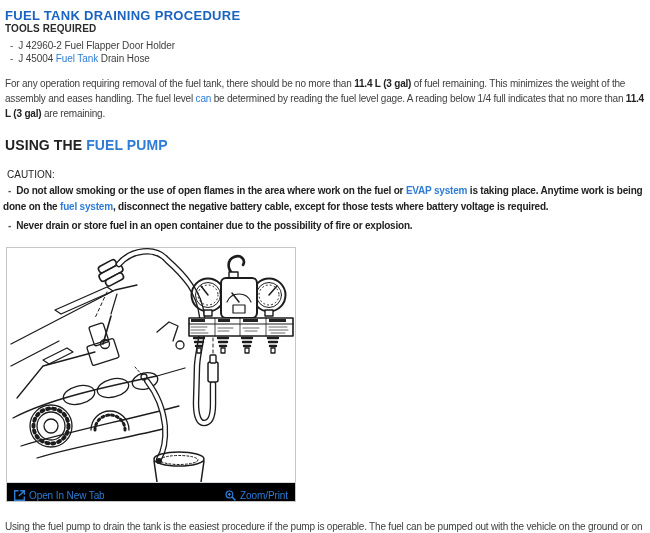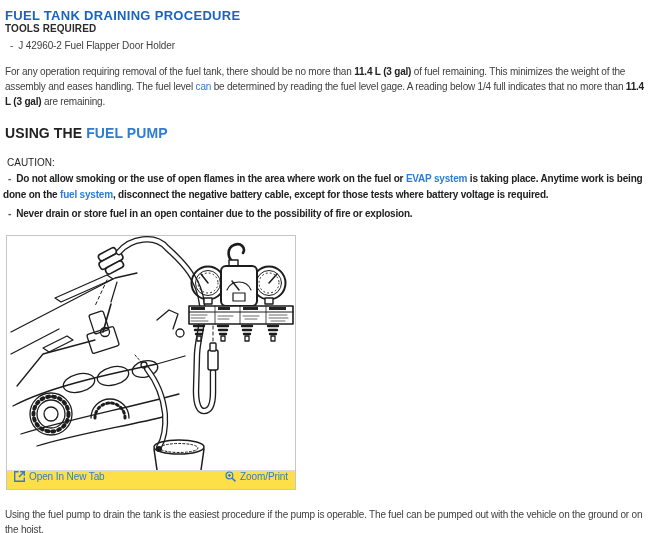--- a/index.html
+++ b/index.html
@@ -39,37 +39,38 @@
   }
   .caution-row .dash { margin-left:5px; margin-right:5px; }
   
   .figure-frame {
     width:290px; height:255px; border:1px solid #c6c6c6;
     margin:13px 0 0 3px; position:relative; background:#fff;
   }
   .fig-canvas { width:288px; height:234px; display:block; }
   .fig-footer {
     position:absolute; left:0; right:0; bottom:0; height:19px;
-    background:#fde047; border-top:1px solid #d6dbe1;
-    display:flex; align-items:flex-start; justify-content:space-between;
+    background:#000000; border-top:1px solid #d6dbe1;
+    display:flex; align-items:flex-end; justify-content:space-between;
     padding:0 7px; font-size:10px; letter-spacing:-0.1px;
   }
   .fig-link { display:inline-flex; align-items:center; gap:4px; color:#2e7cd6; cursor:pointer; }
   .fig-link svg { display:block; }
   .closing { margin-top:17px; line-height:15px; letter-spacing:-0.2px; padding-left:2px; color:#404040; }
 </style>
 </head>
 <body>
 
 <div class="title">FUEL TANK DRAINING PROCEDURE</div>
 
 <div class="section-heading">TOOLS REQUIRED</div>
 
 <div class="tools-list">
   <div class="tool-row"><span class="dash">-</span><span><span>J 42960-2 Fuel Flapper Door Holder</span></span></div>
+  <div class="tool-row"><span class="dash">-</span><span><span>J 45004 </span><span class="lnk">Fuel Tank</span><span> Drain Hose</span></span></div>
 </div>
 
 <div class="para"><span>For any operation requiring removal of the fuel tank, there should be no more than </span><span class="b">11.4 L (3 gal)</span><span> of fuel remaining. This minimizes the weight of the assembly and eases handling. The fuel level </span><span class="lnk">can</span><span> be determined by reading the fuel level gage. A reading below 1/4 full indicates that no more than </span><span class="b">11.4 L (3 gal)</span><span> are remaining.</span></div>
 
 <div class="using-heading"><span class="b">USING THE </span><span class="lnk b">FUEL PUMP</span></div>
 
 <div class="caution-heading">CAUTION:</div>
 <div class="caution-row"><span class="dash">-</span><span><span class="b">Do not allow smoking or the use of open flames in the area where work on the fuel or </span><span class="lnk b">EVAP system</span><span class="b"> is taking place. Anytime work is being done on the </span><span class="lnk b">fuel system</span><span class="b">, disconnect the negative battery cable, except for those tests where battery voltage is required.</span></span></div>
 <div class="caution-row"><span class="dash">-</span><span><span class="b">Never drain or store fuel in an open container due to the possibility of fire or explosion.</span></span></div>
 

